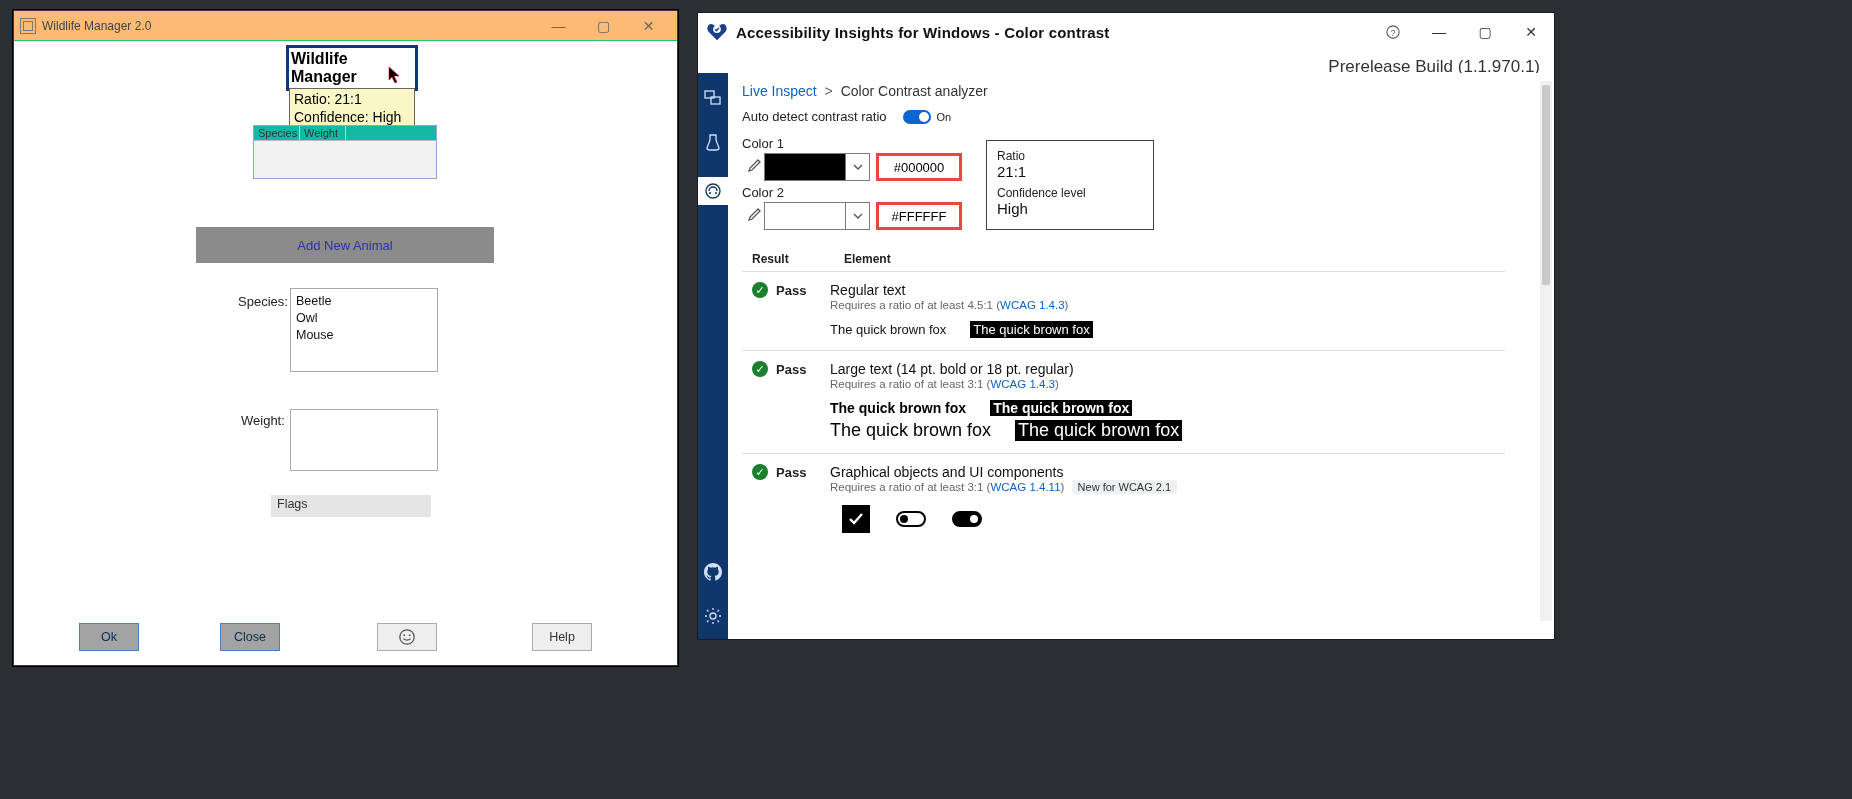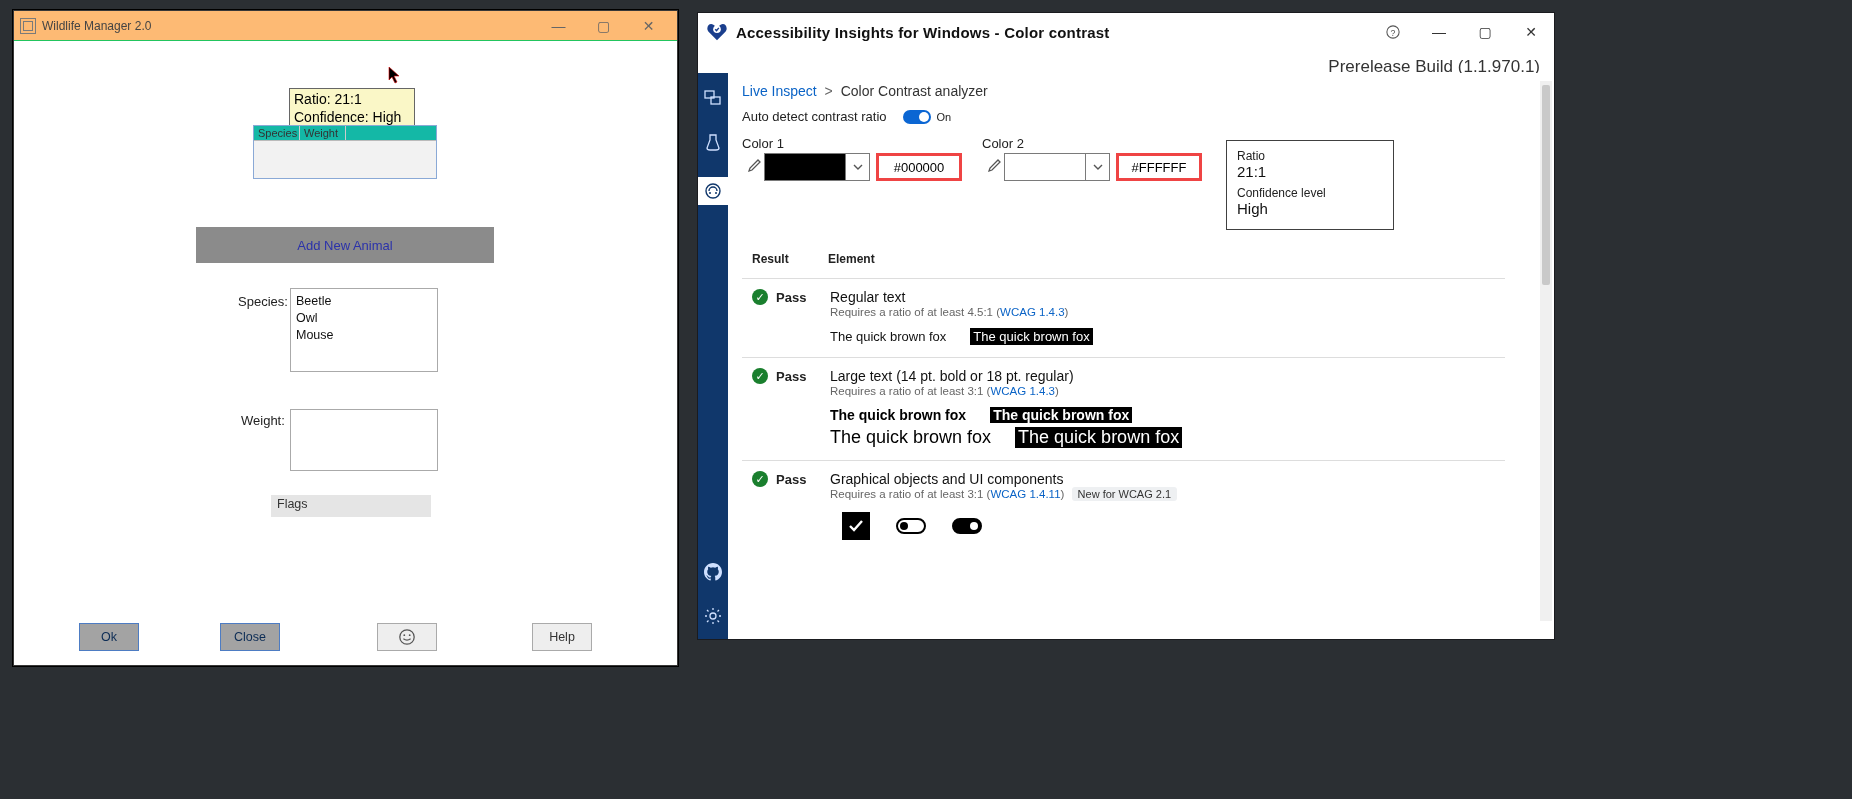--- a/index.html
+++ b/index.html
@@ -131,38 +131,38 @@
   .ai-breadcrumb .link { color: #0a63c6; }
   .ai-breadcrumb .sep { color: #666; margin: 0 4px; }
   .ai-breadcrumb .cur { color: #333; }
 
   .ai-autodetect { display:flex; align-items:center; gap:16px; font-size:13px; color:#222; margin-bottom: 12px; }
   .ai-toggle { width: 28px; height: 14px; border-radius: 8px; background:#0b66d3; position:relative; }
   .ai-toggle::after { content:""; position:absolute; right:2px; top:2px; width:10px; height:10px; background:#fff; border-radius:50%; }
   .ai-toggle-label { font-size:11px; color:#222; }
 
   .ai-colors-row { display:flex; gap: 24px; align-items:flex-start; }
-  .ai-colors { display:flex; flex-direction:row; gap:20px; }
+  .ai-colors { display:flex; flex-direction:column; gap:4px; }
   .ai-color-label { font-size: 13px; color:#222; margin-bottom: 2px; }
   .ai-color-row { display:flex; align-items:center; gap:0; }
   .ai-eyedrop { width: 22px; height: 28px; display:flex;align-items:center;justify-content:center; border:none; color:#555; }
   .ai-swatch-box { width: 82px; height: 28px; border:1px solid #7a7a7a; display:flex; }
   .ai-swatch { flex:1; }
   .ai-swatch.black { background:#000; }
   .ai-swatch.white { background:#fff; }
   .ai-chevbtn { width: 24px; height: 28px; border:1px solid #7a7a7a; border-left:none; display:flex;align-items:center;justify-content:center; color:#555; }
   .ai-hexbox { width: 86px; height: 28px; border:3px solid #ef4444; margin-left: 6px; display:flex;align-items:center;justify-content:center; font-size:13px; }
 
   .ai-ratio-card {
     border: 1px solid #404040; width: 168px; height: 90px; padding: 8px 10px; margin-top: 4px;
   }
   .ai-ratio-card .lbl { font-size: 12px; color:#222; }
   .ai-ratio-card .val { font-size: 15px; color:#111; margin-bottom: 6px; }
 
-  .ai-results-hdr { display:flex; gap: 24px; font-size:12px; font-weight:600; color:#222; margin-top: 22px; margin-bottom: 12px; padding-left: 10px;}
+  .ai-results-hdr { display:flex; gap: 40px; font-size:12px; font-weight:600; color:#222; margin-top: 22px; margin-bottom: 5px; padding-left: 10px;}
   .ai-results-hdr .c1 { width: 52px; }
   .ai-result-row { border-top: 1px solid #ddd; padding: 10px 0 12px 10px; display:flex; gap: 16px; align-items:flex-start; width: 94%; }
   .ai-pass { display:flex; align-items:center; gap: 8px; width: 62px; }
   .ai-passicon { width:16px; height:16px; background:#1a7f2e; border-radius:50%; display:flex;align-items:center;justify-content:center; color:#fff; font-size:11px;}
   .ai-pass-label { font-size:13px; font-weight:600; color:#222; }
   .ai-el { flex:1; }
   .ai-el .title { font-size: 14px; color:#111; }
   .ai-el .sub   { font-size: 11.5px; color:#666; margin-top: 1px; }
   .ai-el .sub a { color:#0a63c6; text-decoration:none; }
   .ai-badge { font-size:11px; background:#eef0f2; color:#333; padding:1px 6px; border-radius:3px; margin-left:4px; }
@@ -189,20 +189,21 @@
   <div class="wm-titlebar">
     <div class="icon-box"></div>
     <div class="title">Wildlife Manager 2.0</div>
     <div class="wm-controls">
       <div class="ctl">—</div>
       <div class="ctl">▢</div>
       <div class="ctl">✕</div>
     </div>
   </div>
   <div class="wm-body">
+    <div class="wm-heading">Wildlife Manager</div>
     <svg class="wm-cursor" viewBox="0 0 12 18">
       <path d="M0 0 L0 13 L3 10 L6 16 L8 15 L5 9 L10 9 Z" fill="#000"></path>
       <path d="M0 0 L0 13 L3 10 L6 16 L8 15 L5 9 L10 9 Z" fill="none" stroke="#d00" stroke-width="0.6"></path>
     </svg>
     <div class="wm-tooltip">
       <div>Ratio: 21:1</div>
       <div>Confidence: High</div>
     </div>
 
     <div class="wm-grid">

